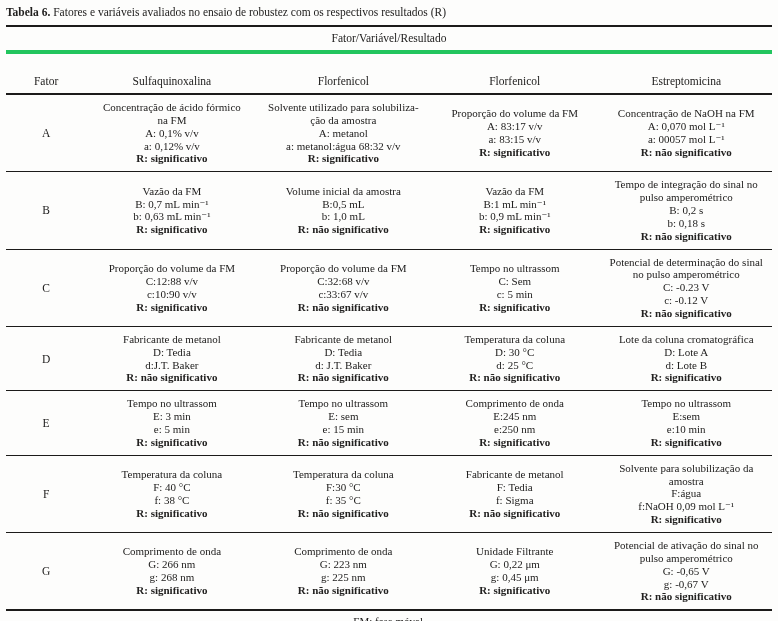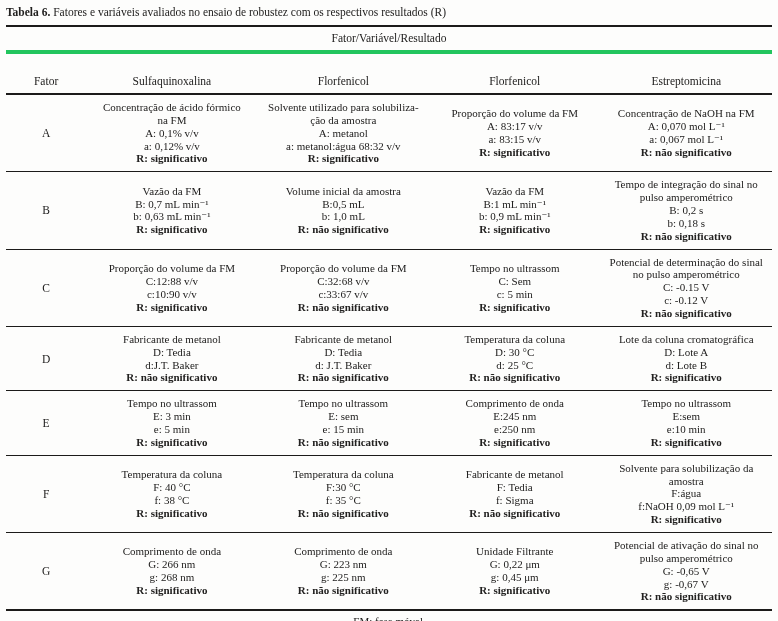--- a/index.html
+++ b/index.html
@@ -114,21 +114,21 @@
         </td>
         <td>
           <div class="cell-body">Proporção do volume da FM
 A: 83:17 v/v
 a: 83:15 v/v</div>
           <div class="cell-result">R: significativo</div>
         </td>
         <td>
           <div class="cell-body">Concentração de NaOH na FM
 A: 0,070 mol L⁻¹
-a: 0,067 mol L⁻¹</div>
+a: 00057 mol L⁻¹</div>
           <div class="cell-result">R: não significativo</div>
         </td>
       </tr>
       <tr>
         <td class="factor">B</td>
         <td>
           <div class="cell-body">Vazão da FM
 B: 0,7 mL min⁻¹
 b: 0,63 mL min⁻¹</div>
           <div class="cell-result">R: significativo</div>
@@ -169,21 +169,21 @@
         </td>
         <td>
           <div class="cell-body">Tempo no ultrassom
 C: Sem
 c: 5 min</div>
           <div class="cell-result">R: significativo</div>
         </td>
         <td>
           <div class="cell-body">Potencial de determinação do sinal
 no pulso amperométrico
-C: -0.15 V
+C: -0.23 V
 c: -0.12 V</div>
           <div class="cell-result">R: não significativo</div>
         </td>
       </tr>
       <tr>
         <td class="factor">D</td>
         <td>
           <div class="cell-body">Fabricante de metanol
 D: Tedia
 d:J.T. Baker</div>

